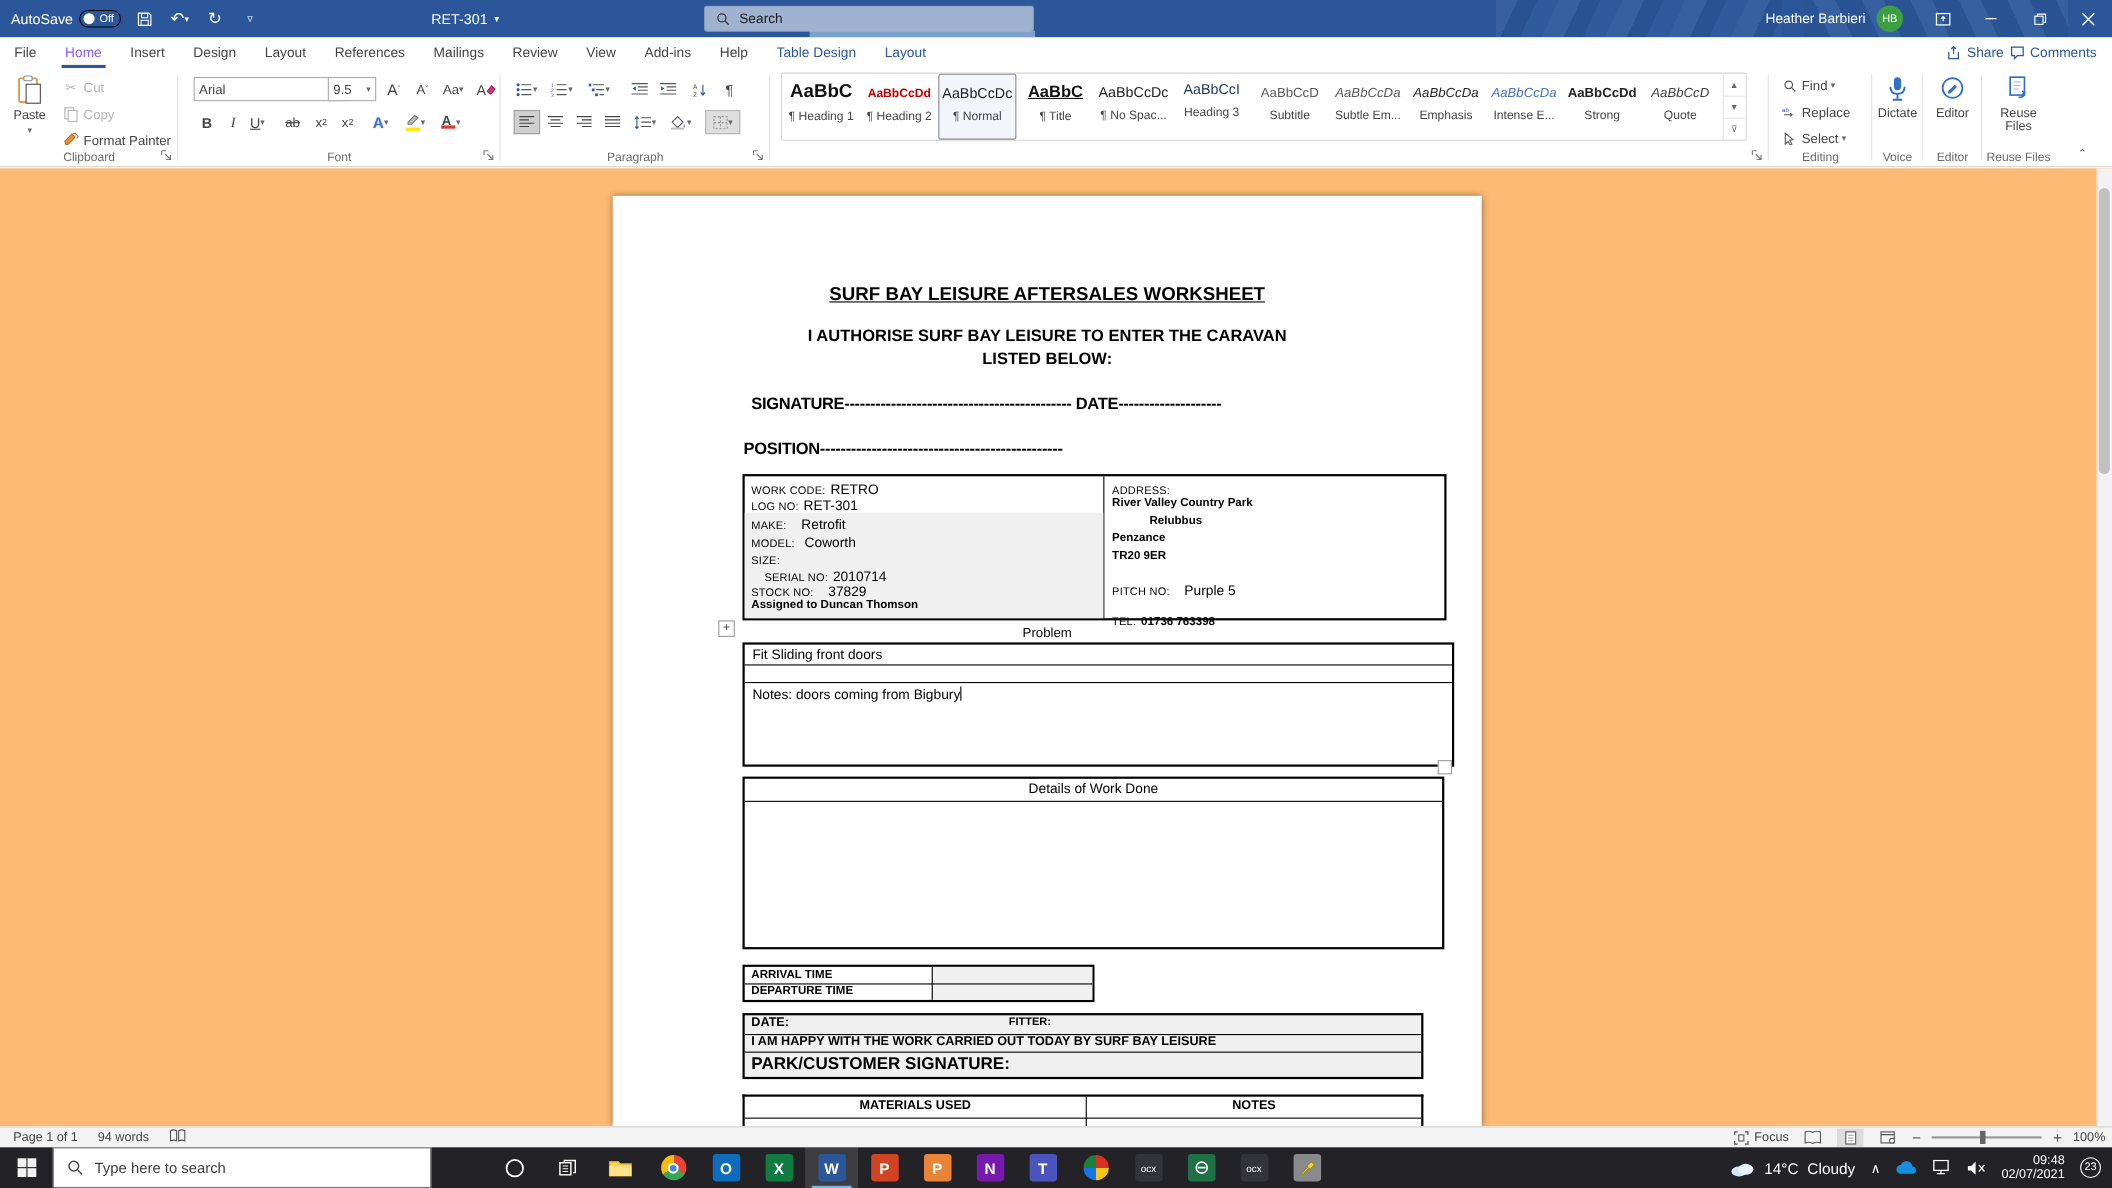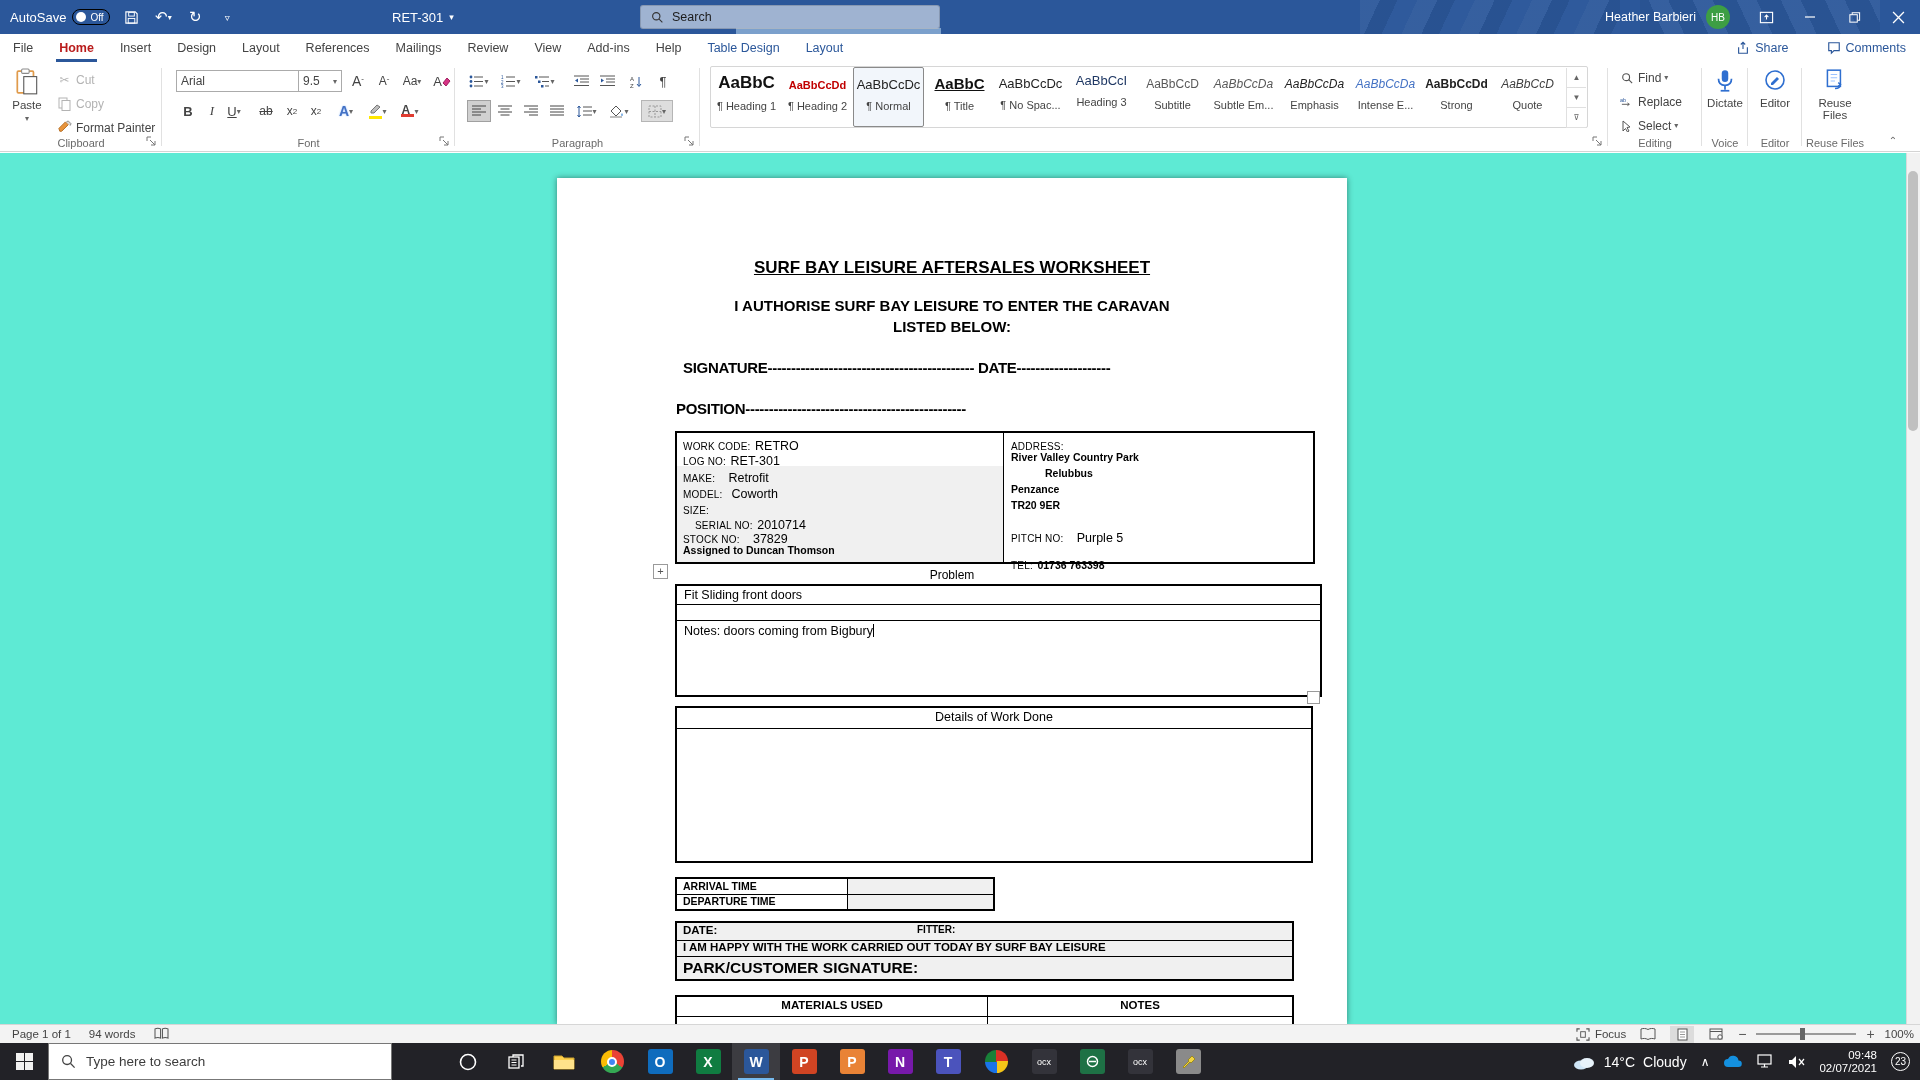--- a/index.html
+++ b/index.html
@@ -24,24 +24,24 @@
   .tb-search { position:absolute; left:640px; top:5px; width:300px; height:24px; background:rgba(255,255,255,.55); border:1px solid rgba(0,0,0,.15); border-radius:3px; display:flex; align-items:center; gap:8px; padding:0 10px; color:#1c1c1c; font-size:12.5px; }
   .tb-right { position:absolute; right:0; top:0; height:34px; display:flex; align-items:center; }
   .username { font-size:12.5px; margin-right:10px; }
   .avatar { width:24px; height:24px; border-radius:50%; background:#3d9e44; color:#fff; font-size:10px; display:flex; align-items:center; justify-content:center; margin-right:14px; }
   .winbtn { width:44px; height:34px; display:flex; align-items:center; justify-content:center; color:#fff; }
   .ctx-strip { position:absolute; left:736px; top:28px; width:205px; height:6px; background:#7ba0cc; }
 
   
   .tabrow { position:absolute; left:0; top:34px; width:1920px; height:28px; background:#fff; display:flex; align-items:center; }
   .tab { font-size:12.5px; color:#444; padding:0 13px; height:28px; display:flex; align-items:center; position:relative; white-space:nowrap; }
-  .tab.active { color:#b91c1c; font-weight:bold; }
+  .tab.active { color:#8b5cf6; font-weight:normal; }
   .tab.active::after { content:""; position:absolute; left:10px; right:10px; bottom:0; height:3px; background:#2b579a; }
   .tab.ctx { color:#2b579a; }
-  .tabrow-right { position:absolute; right:14px; top:34px; height:28px; display:flex; align-items:center; gap:38px; }
+  .tabrow-right { position:absolute; right:14px; top:34px; height:28px; display:flex; align-items:center; gap:5px; }
   .tr-btn { display:flex; align-items:center; gap:5px; font-size:12.5px; color:#2b579a; }
 
   
   .ribbon { position:absolute; left:0; top:62px; width:1920px; height:90px; background:#fff; border-bottom:1px solid #d4d4d4; font-size:12px; color:#444; }
   .grp-label { position:absolute; bottom:3px; font-size:11px; color:#6a6a6a; width:100%; text-align:center; }
   .vsep { position:absolute; top:6px; bottom:6px; width:1px; background:#e1e1e1; }
   .launcher { position:absolute; bottom:4px; right:4px; width:12px; height:12px; border-left:0; color:#777; }
   .launcher svg { display:block; }
   .rbtn { display:inline-flex; align-items:center; gap:3px; color:#444; }
   .small-ico { width:17px; height:17px; display:inline-flex; align-items:center; justify-content:center; }
@@ -71,21 +71,21 @@
   .s9 { font-style:italic; font-size:12px; color:#4472c4; }
   .s10 { font-weight:bold; font-size:12px; color:#222; }
   .s11 { font-style:italic; font-size:12px; color:#404040; }
 
   .bigbtn { display:flex; flex-direction:column; align-items:center; justify-content:flex-start; gap:3px; font-size:11.5px; color:#444; }
   .collapse-chev { position:absolute; right:18px; bottom:4px; width:18px; height:14px; color:#666; font-size:10px; display:flex; align-items:center; justify-content:center; }
   .ultra { text-decoration:underline; }
   .colorbar { display:block; height:3px; width:13px; margin-top:-1px; }
 
   
-  .docarea { position:absolute; left:0; top:153px; width:1920px; height:871px; background:#5eead4; overflow:hidden; }
+  .docarea { position:absolute; left:0; top:153px; width:1920px; height:871px; background:#fdba74; overflow:hidden; }
   .page { position:absolute; left:557px; top:25px; width:790px; height:846px; background:#fff; box-shadow:0 0 6px rgba(0,0,0,.45); font-family:"Liberation Sans", sans-serif; color:#000; }
   .scrolltrack { position:absolute; right:0; top:0; width:14px; height:871px; background:#f2f2f2; border-left:1px solid #dadada; }
   .scrollthumb { position:absolute; right:2px; top:18px; width:10px; height:260px; background:#c0c0c0; border-radius:5px; }
 
   .dc { position:absolute; white-space:nowrap; }
   .center { width:790px; text-align:center; }
   .b { font-weight:bold; }
   .doc-tbl { position:absolute; border:2px solid #000; }
   .shade { background:#f0f0f0; }
   .lbl { font-size:10px; letter-spacing:.2px; }

